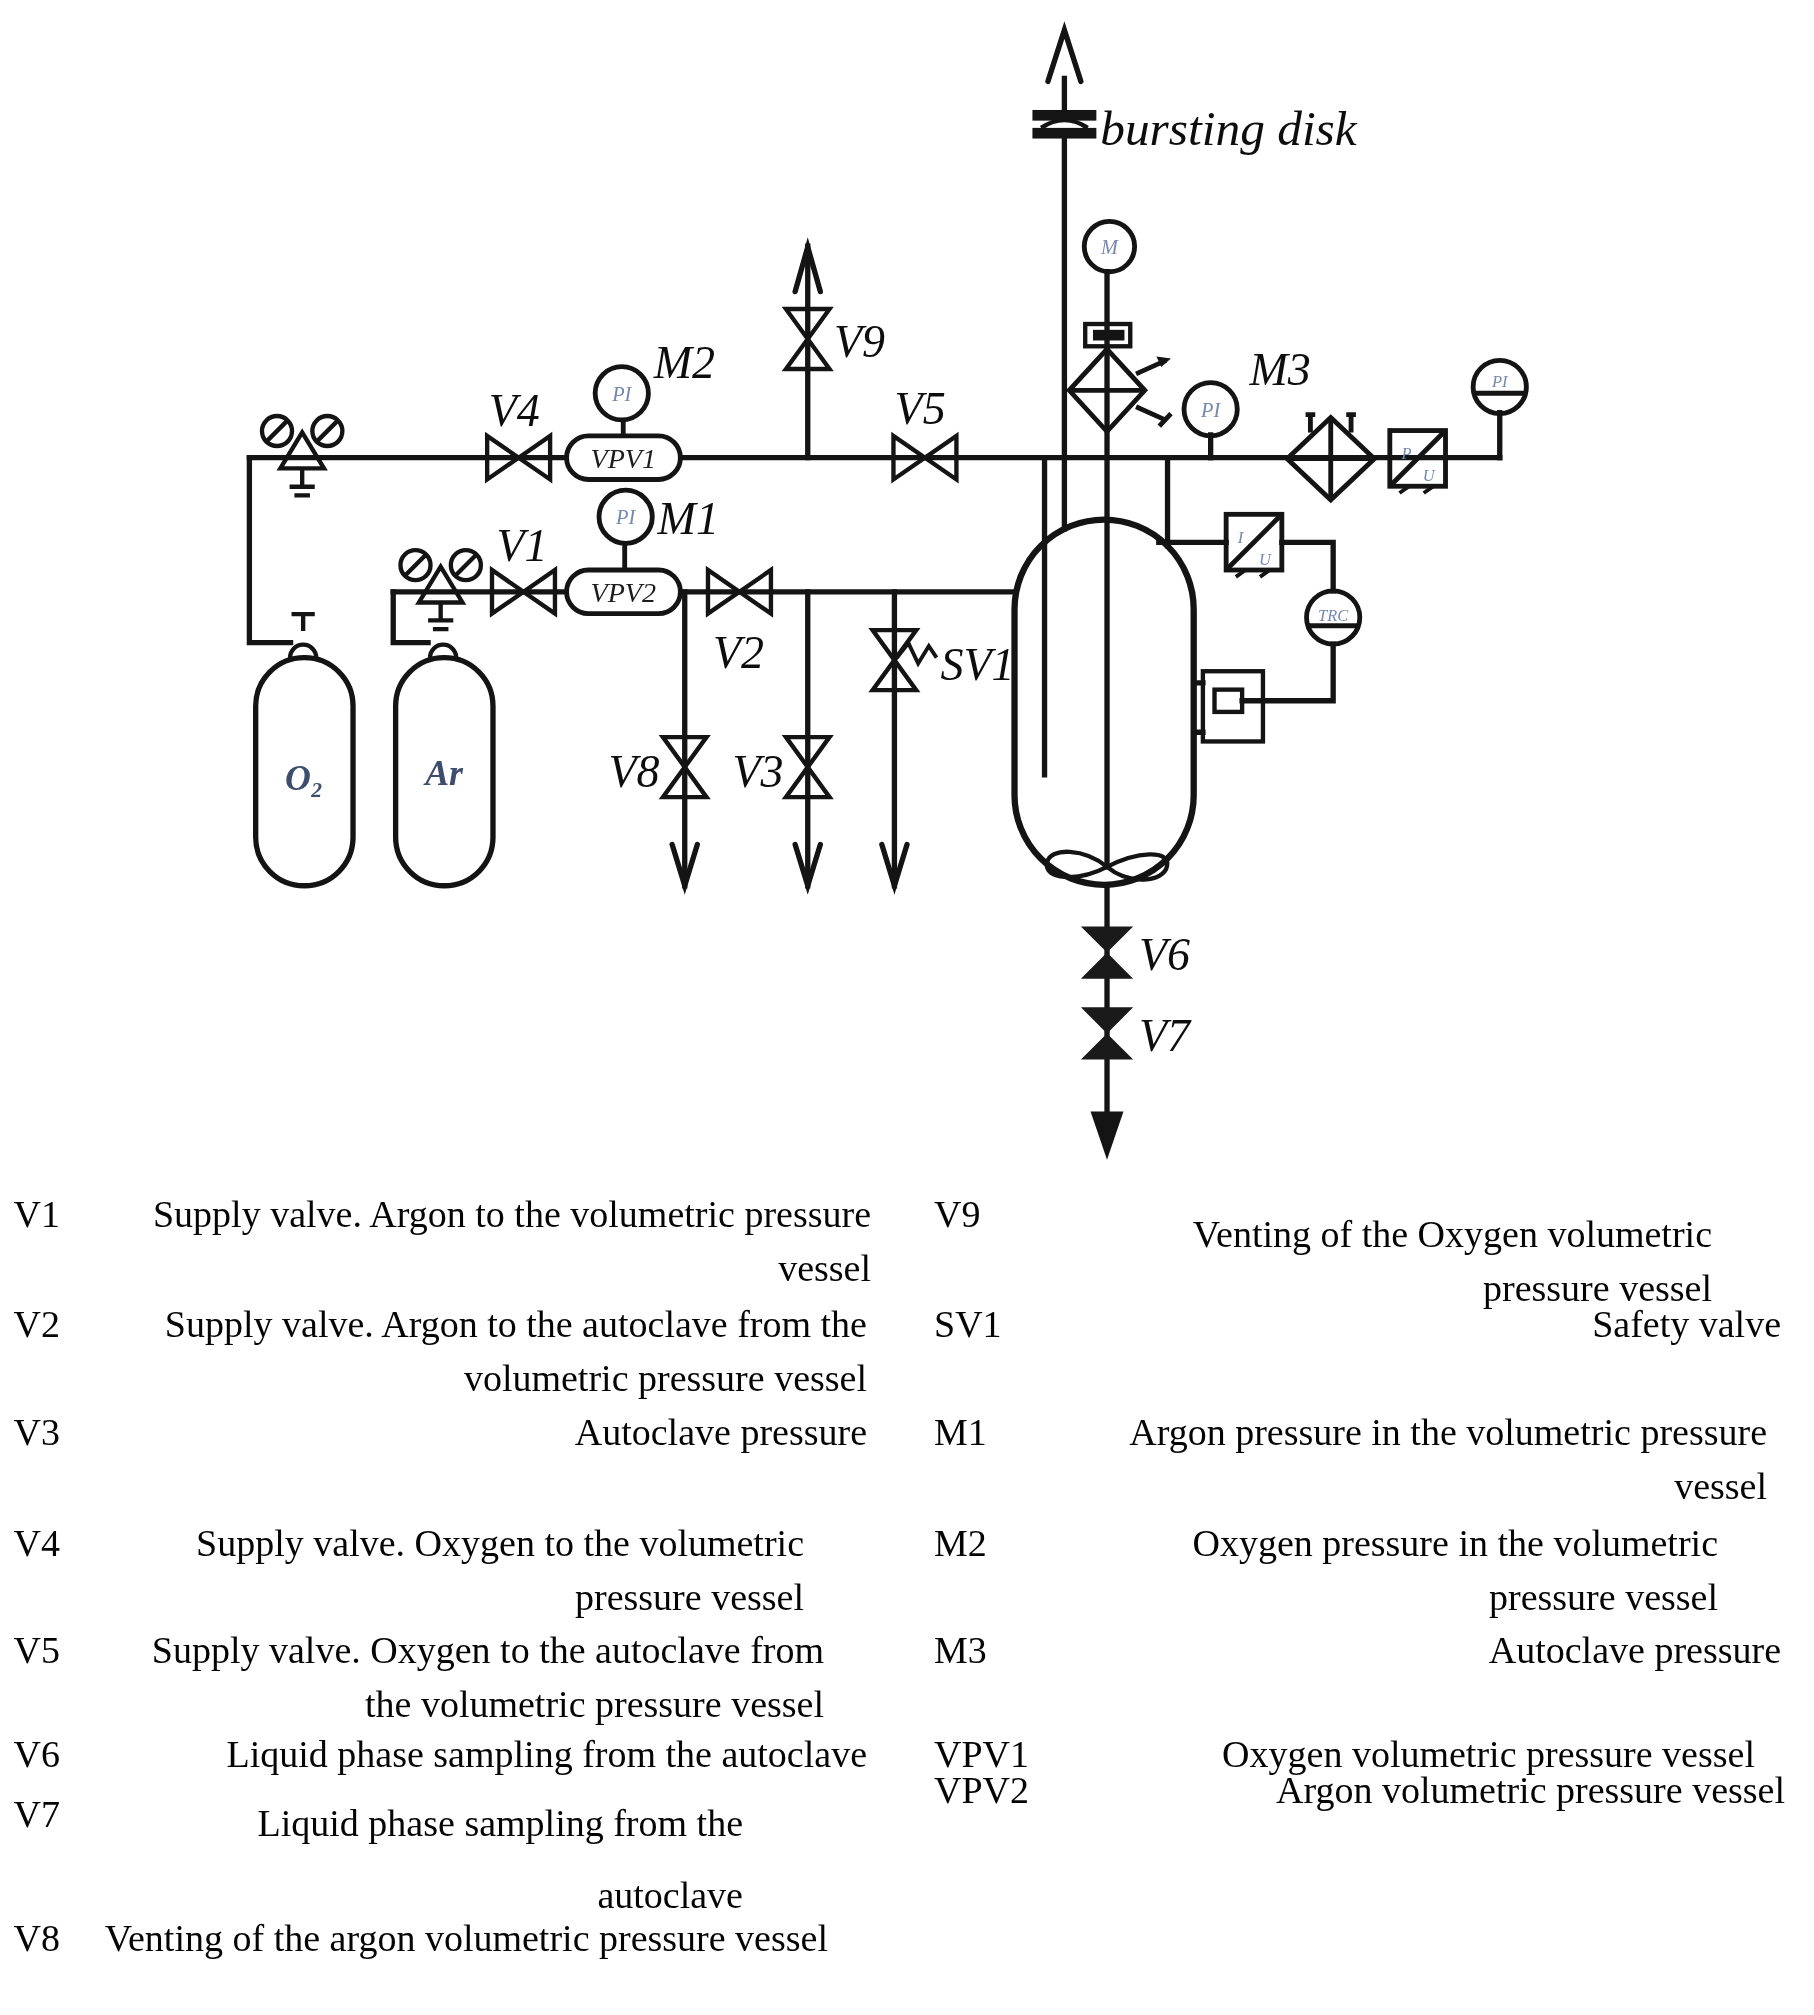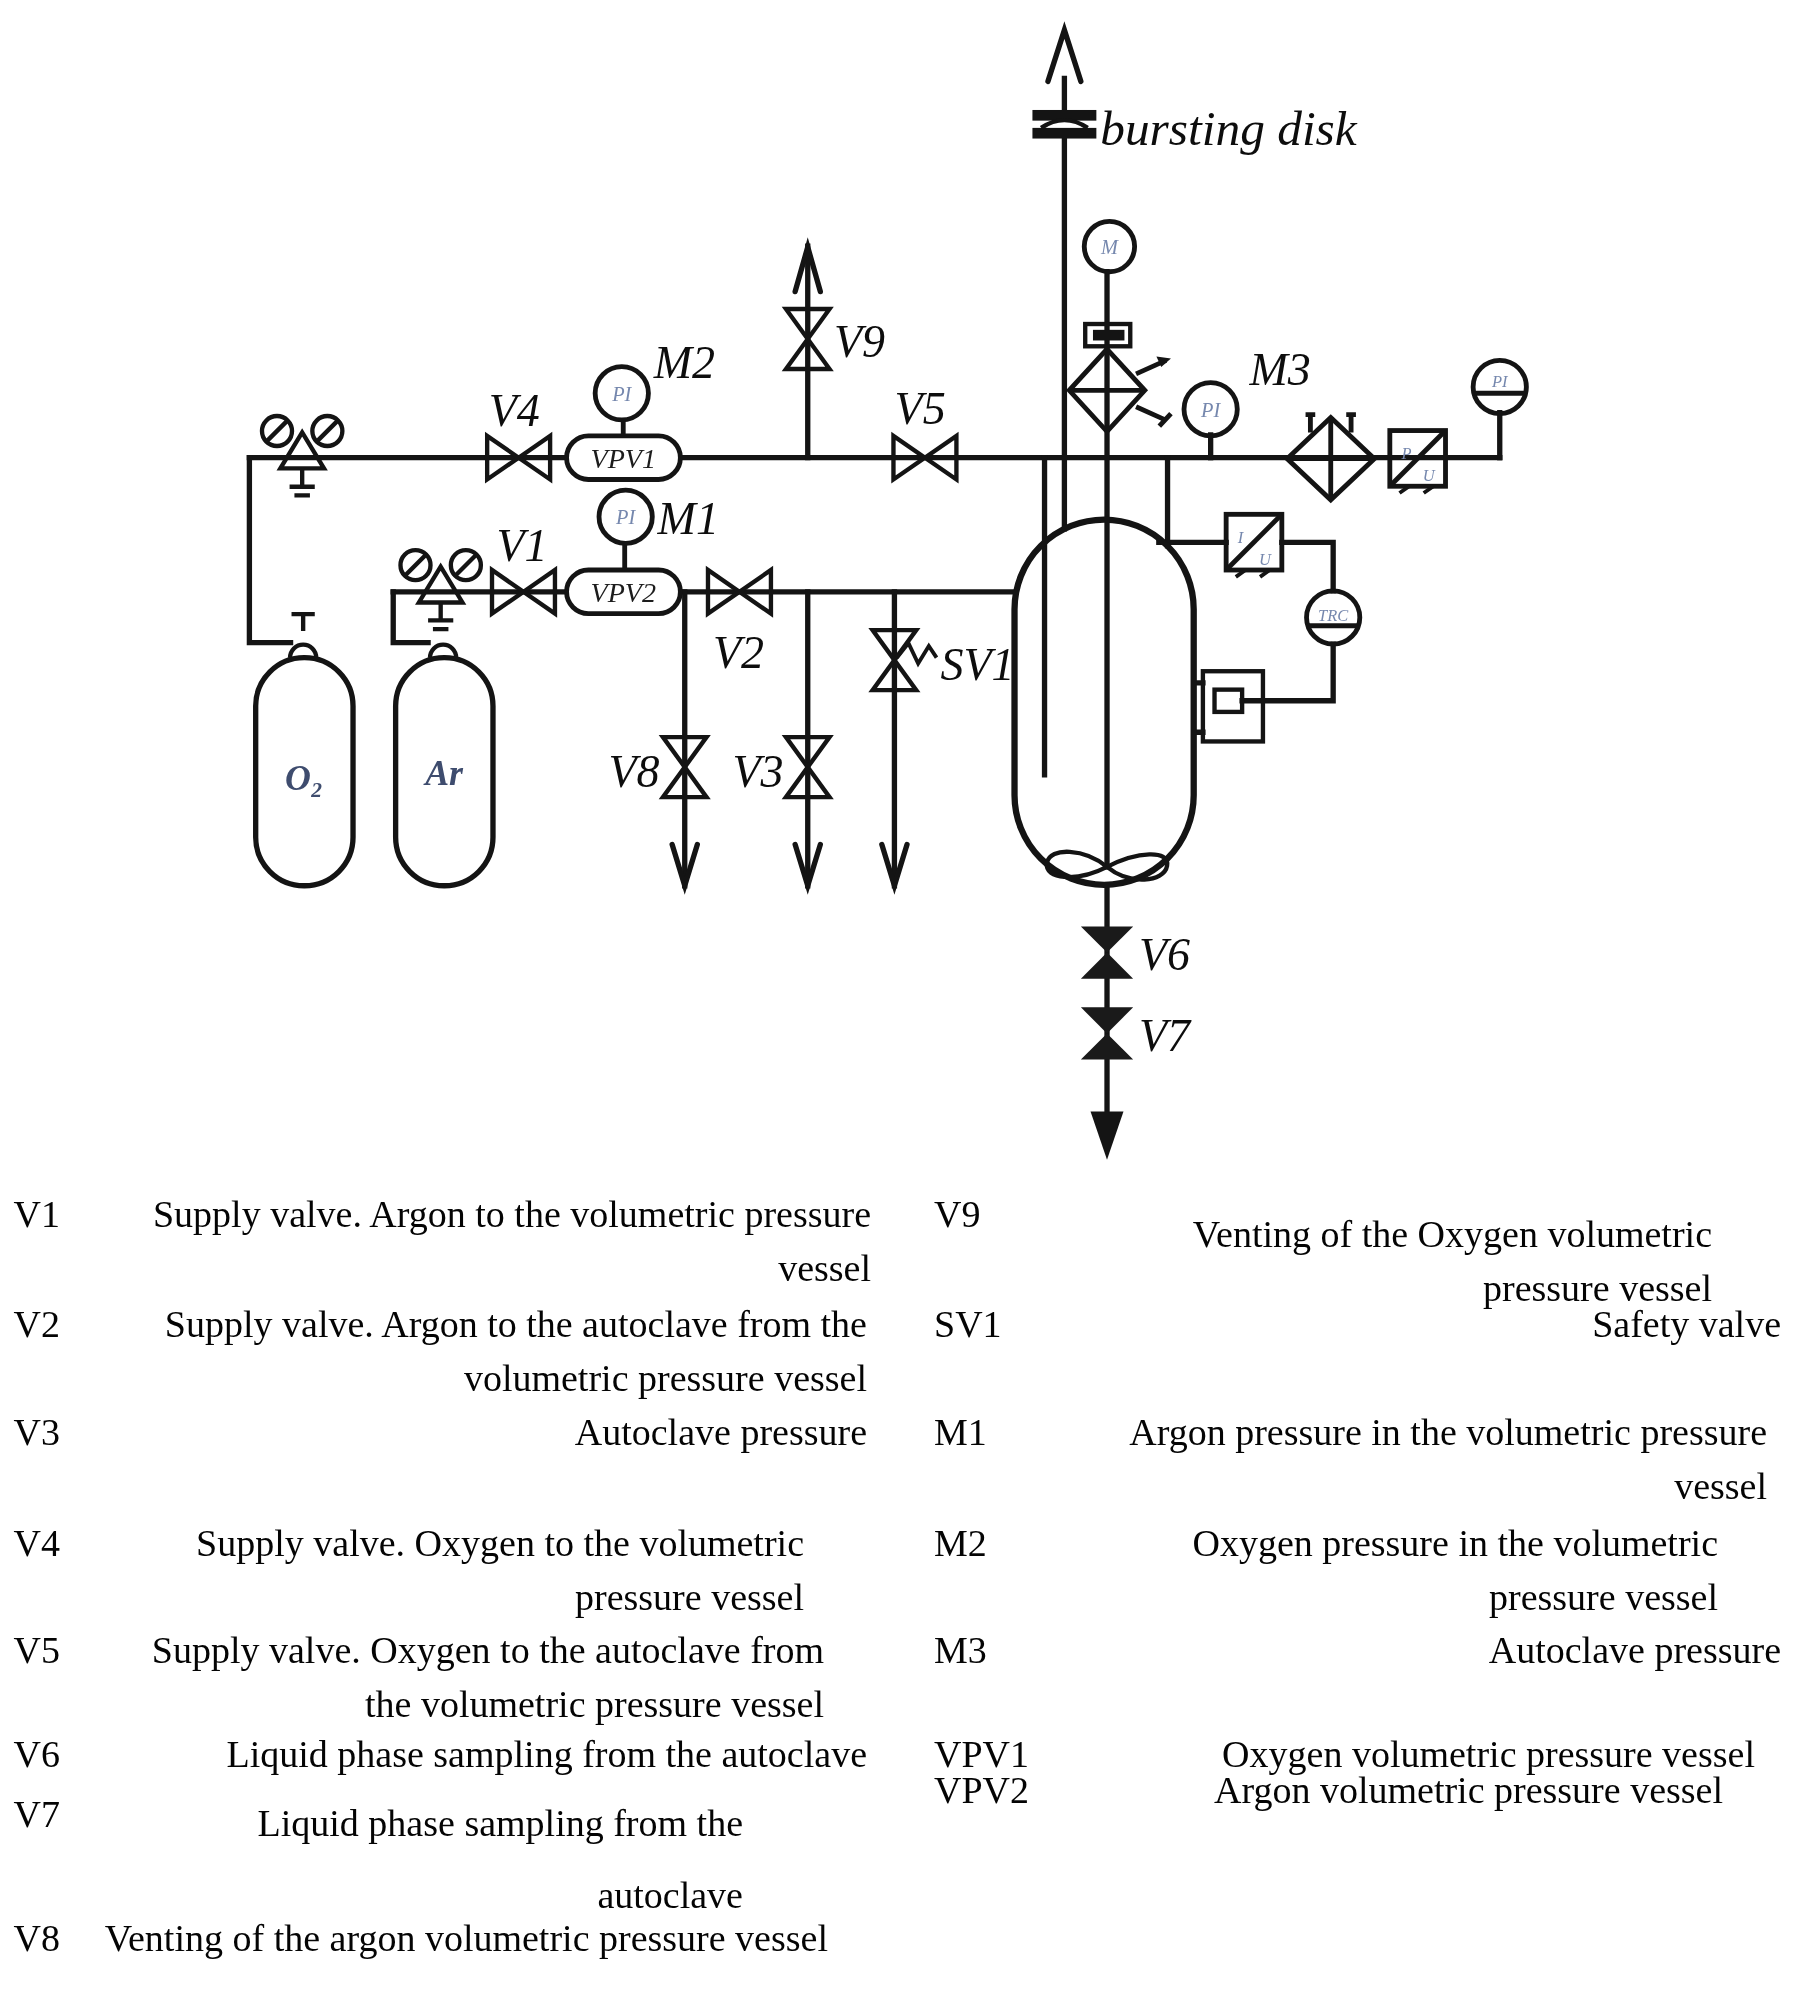--- a/index.html
+++ b/index.html
@@ -27,21 +27,21 @@
   .lw5{left:107px;width:717px;}
   .lw6{left:63px;width:804px;}
   .lw7{left:186px;width:557px;}
   .lw8{left:102px;width:726px;}
   .rw1{left:1097px;width:615px;margin-top:20px;}
   .rw2{left:1026px;width:755px;}
   .rw3{left:1041px;width:726px;}
   .rw4{left:1089px;width:629px;}
   .rw5{left:1026px;width:755px;}
   .rw6{left:1000px;width:755px;}
-  .rw7{left:968px;width:755px;}
+  .rw7{left:1030px;width:755px;}
 </style>
 </head>
 <body>
 
 <svg id="pid-svg" width="1815" height="1172" viewBox="0 0 3748 2420" xmlns="http://www.w3.org/2000/svg">
 
   <g stroke="#141414" stroke-width="11" fill="none" stroke-linecap="square">
 
     <path d="M515,945 H3097"></path>
 

